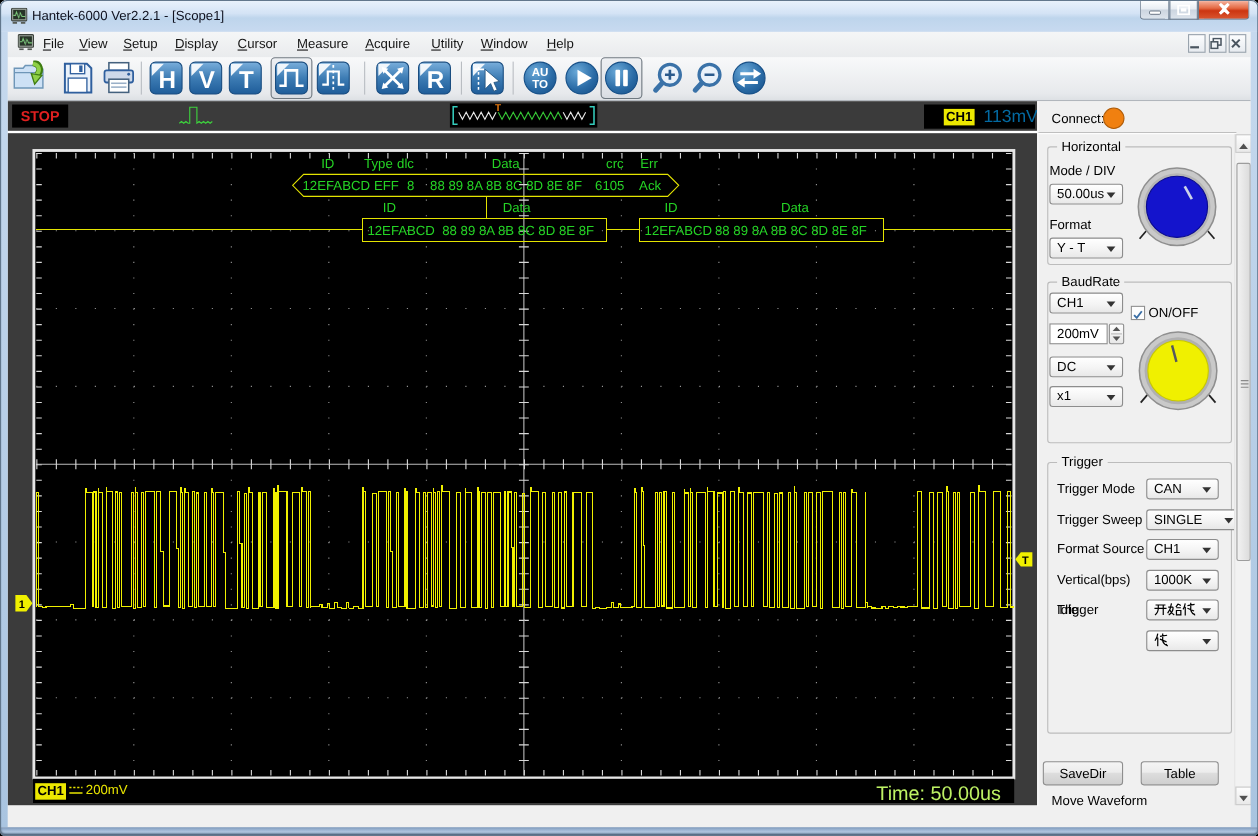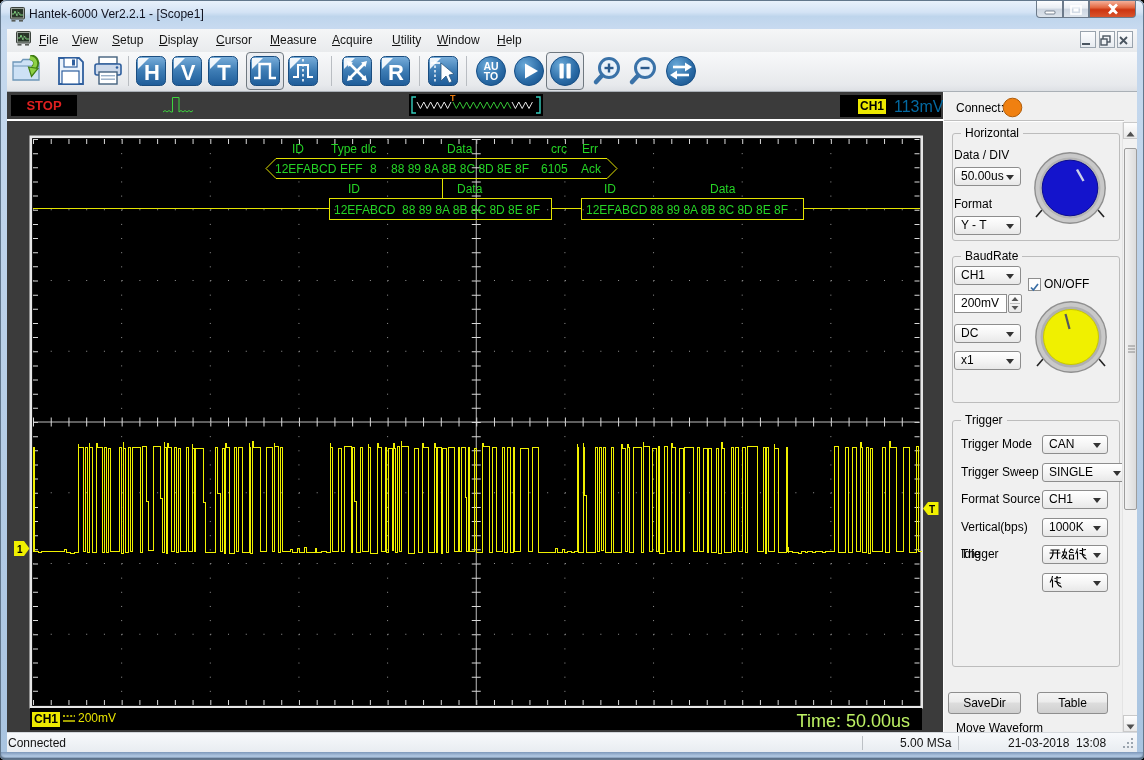--- a/index.html
+++ b/index.html
@@ -12,21 +12,21 @@
 #bmax{left:1063px;width:26px}
 #bclose{left:1089px;width:47px;border-radius:0 0 4px 0;background:linear-gradient(180deg,#f5b09a 0%,#e46a44 40%,#cc3511 55%,#d9542d 100%)}
 #menubar{left:7px;top:29px;width:1130px;height:23px;background:linear-gradient(180deg,#f5f6f7,#e9ebed)}
 .mi{position:absolute;top:4px;font-size:12px;color:#151515}
 .mdib{position:absolute;top:2px;width:16px;height:17px;border:1px solid #99a3ad;background:linear-gradient(180deg,#fcfdfe,#e7ebf0);color:#4a5560}
 #toolbar{left:7px;top:52px;width:1130px;height:40px;background:linear-gradient(180deg,#f8f9fa,#e7e9ec 85%,#dde0e4);border-bottom:1px solid #aab0b6}
 .ti{position:absolute}
 .tsep{position:absolute;top:4px;width:1px;height:30px;background:#b9bdc2}
 .tsel{position:absolute;top:0px;width:38px;height:38px;border:1px solid #6f7880;border-radius:4px;background:rgba(90,110,130,0.06)}
 #darkstrip{left:7px;top:92px;width:936px;height:27px;background:#3b3b3b}
-#stopbox{left:11px;top:95px;width:66px;height:21px;background:#000;color:#e02020;font-weight:bold;font-size:13px;text-align:center;line-height:21px}
+#stopbox{left:11px;top:95px;width:51px;height:21px;background:#000;color:#e02020;font-weight:bold;font-size:13px;text-align:center;line-height:21px}
 #chbox{left:840px;top:95px;width:101px;height:22px;background:#000}
 #chbox .chip{position:absolute;left:18px;top:4px;width:28px;height:15px;background:#ece800;color:#000;font-size:12px;font-weight:bold;text-align:center;line-height:15px}
 #chbox .mv{position:absolute;left:54px;top:3px;color:#0369a1;font-size:16px}
 #whiteline{left:7px;top:119px;width:936px;height:2px;background:#fff}
 #mdi{left:7px;top:121px;width:936px;height:611px;background:#3b3b3b}
 #scopebg{left:30px;top:136px;width:892px;height:572px;background:#000}
 #blackbar{left:30px;top:708px;width:892px;height:22px;background:#000}
 #bb-ch1{position:absolute;left:2px;top:4px;width:28px;height:15px;background:#ece800;color:#000;font-size:12px;font-weight:bold;text-align:center;line-height:15px}
 #bb-mv{position:absolute;left:48px;top:3px;color:#e8e400;font-size:12px}
 #bb-time{position:absolute;right:12px;top:3px;color:#bef264;font-size:18px}
@@ -324,21 +324,21 @@
     <div class="sep"></div>
   </div>
   <div class="lbl abs" style="left:956px;top:101px">Connect:</div>
   <svg class="abs" style="left:1002px;top:97px" width="21" height="21" viewBox="0 0 21 21">
       <circle cx="10.5" cy="10.5" r="9.3" fill="#f08010" stroke="#b05c08" stroke-width="1"></circle>
     </svg>
 
   <div class="group abs" style="left:952px;top:133px;height:108px">
       <span class="glabel">Horizontal</span>
     </div>
-  <div class="lbl abs" style="left:954px;top:148px">Data / DIV</div>
+  <div class="lbl abs" style="left:954px;top:148px">Mode / DIV</div>
   <div class="combo" style="left:954px;top:167px;width:67px">50.00us<span class="da"></span></div>
   <div class="lbl abs" style="left:954px;top:197px">Format</div>
   <div class="combo" style="left:954px;top:216px;width:67px">Y - T<span class="da"></span></div>
   <svg class="abs" style="left:1030px;top:148px" width="80" height="80" viewBox="0 0 80 80">
     <line x1="12" y1="62" x2="6" y2="69" stroke="#222" stroke-width="1.6"></line>
     <line x1="68" y1="62" x2="74" y2="69" stroke="#222" stroke-width="1.6"></line>
     <circle cx="40" cy="40" r="35.2" fill="#c9c9c9" stroke="#8f8f8f" stroke-width="1.4"></circle>
     <circle cx="40" cy="40" r="30.5" fill="#b5b5b5"></circle>
     <circle cx="40" cy="40" r="27.8" fill="#1414cc" stroke="#0a0a90" stroke-width="1"></circle>
     <line x1="47" y1="21.5" x2="53.5" y2="33" stroke="#ccd2e8" stroke-width="2.4"></line>
@@ -413,34 +413,17 @@
             <line x1="3" y1="1" x2="10" y2="1"></line>
             <line x1="3" y1="4" x2="10" y2="4"></line>
             <line x1="3" y1="7" x2="10" y2="7"></line>
           </g>
         </svg></div>
     <div class="sbtn" style="top:593px"><svg width="9" height="6" viewBox="0 0 9 6" style="margin-top:5px">
           <polygon points="4.5,5.5 8.5,0.5 0.5,0.5" fill="#505050"></polygon>
         </svg></div>
   </div>
 
-  <div id="statusbar" class="abs">
-    <span style="position:absolute;left:1px;top:3px">Connected</span>
-    <div class="ssep" style="left:855px"></div>
-    <span style="position:absolute;left:893px;top:3px">5.00 MSa</span>
-    <div class="ssep" style="left:951px"></div>
-    <span style="position:absolute;left:1001px;top:3px">21-03-2018&nbsp;&nbsp;13:08</span>
-    <svg style="position:absolute;right:2px;bottom:2px" width="13" height="13" viewBox="0 0 13 13">
-        <g fill="#9aa4ae">
-          <rect x="9" y="9" width="2" height="2"></rect>
-          <rect x="9" y="5" width="2" height="2"></rect>
-          <rect x="5" y="9" width="2" height="2"></rect>
-          <rect x="9" y="1" width="2" height="2"></rect>
-          <rect x="5" y="5" width="2" height="2"></rect>
-          <rect x="1" y="9" width="2" height="2"></rect>
-        </g>
-      </svg>
-  </div>
 
   <div id="lborder" class="abs"></div>
   <div id="rborder" class="abs"></div>
   <div id="bborder" class="abs"></div>
   <div id="winoutline" class="abs"></div>
 </div>
 </body></html>

